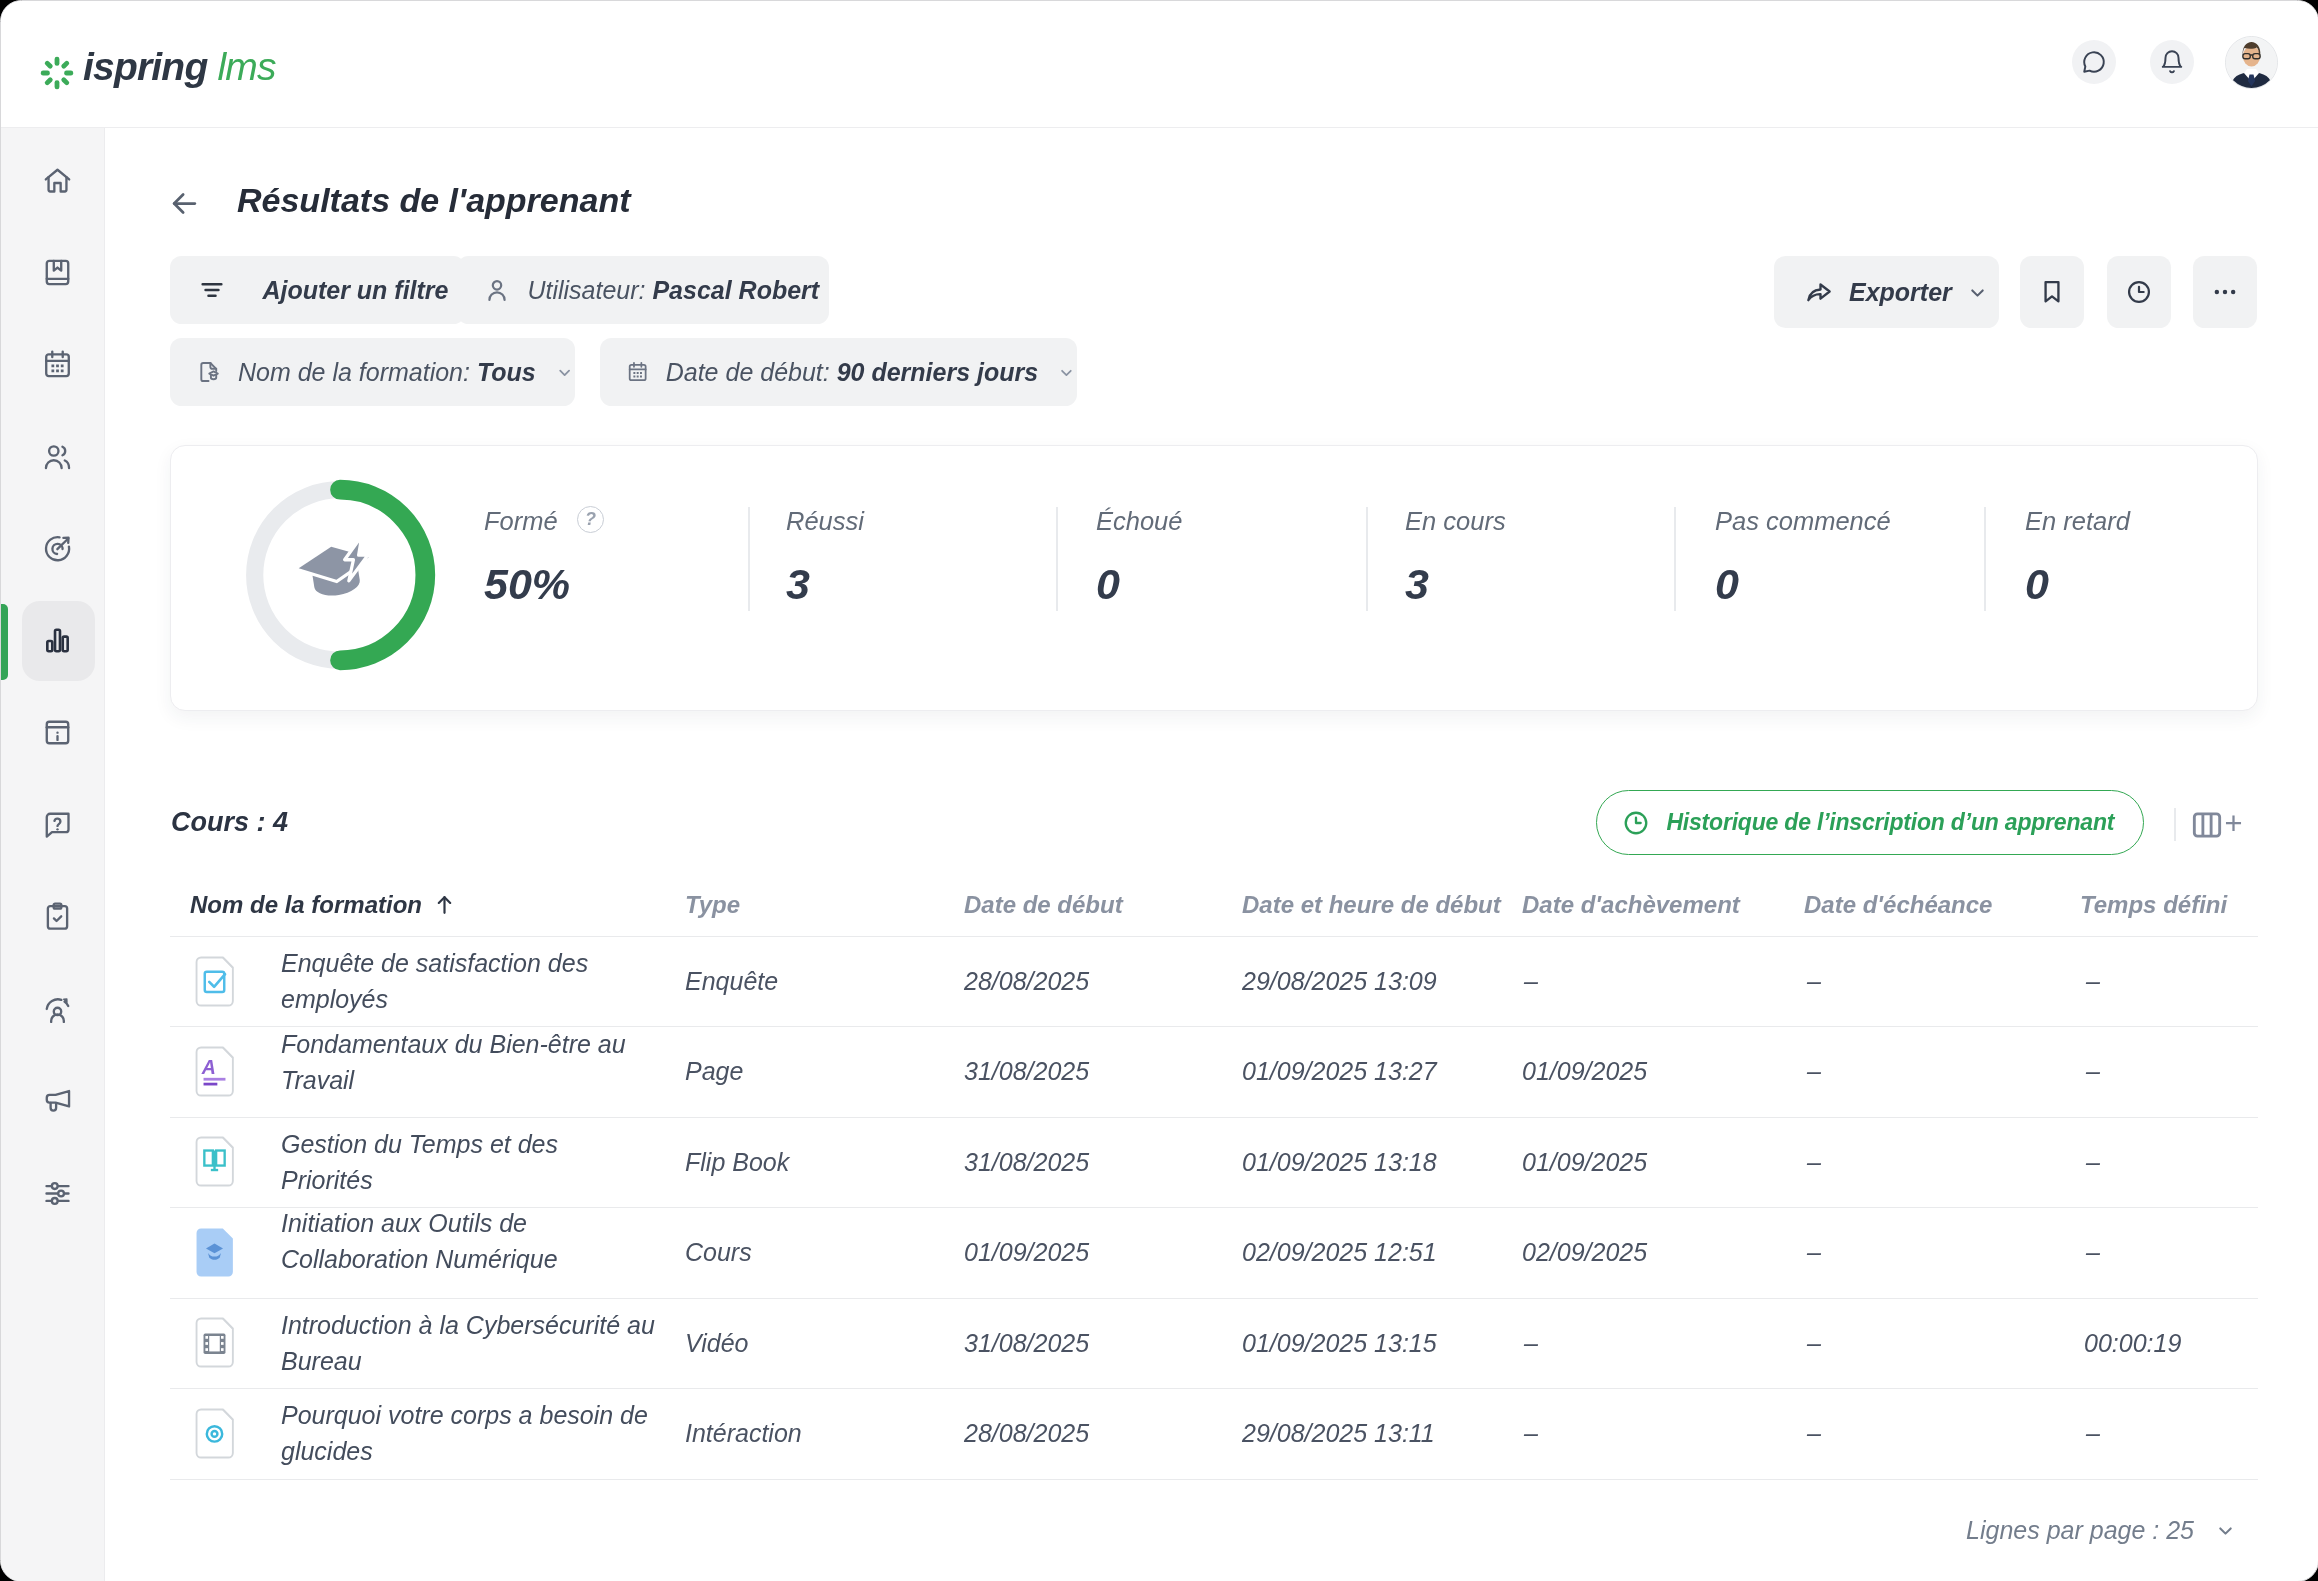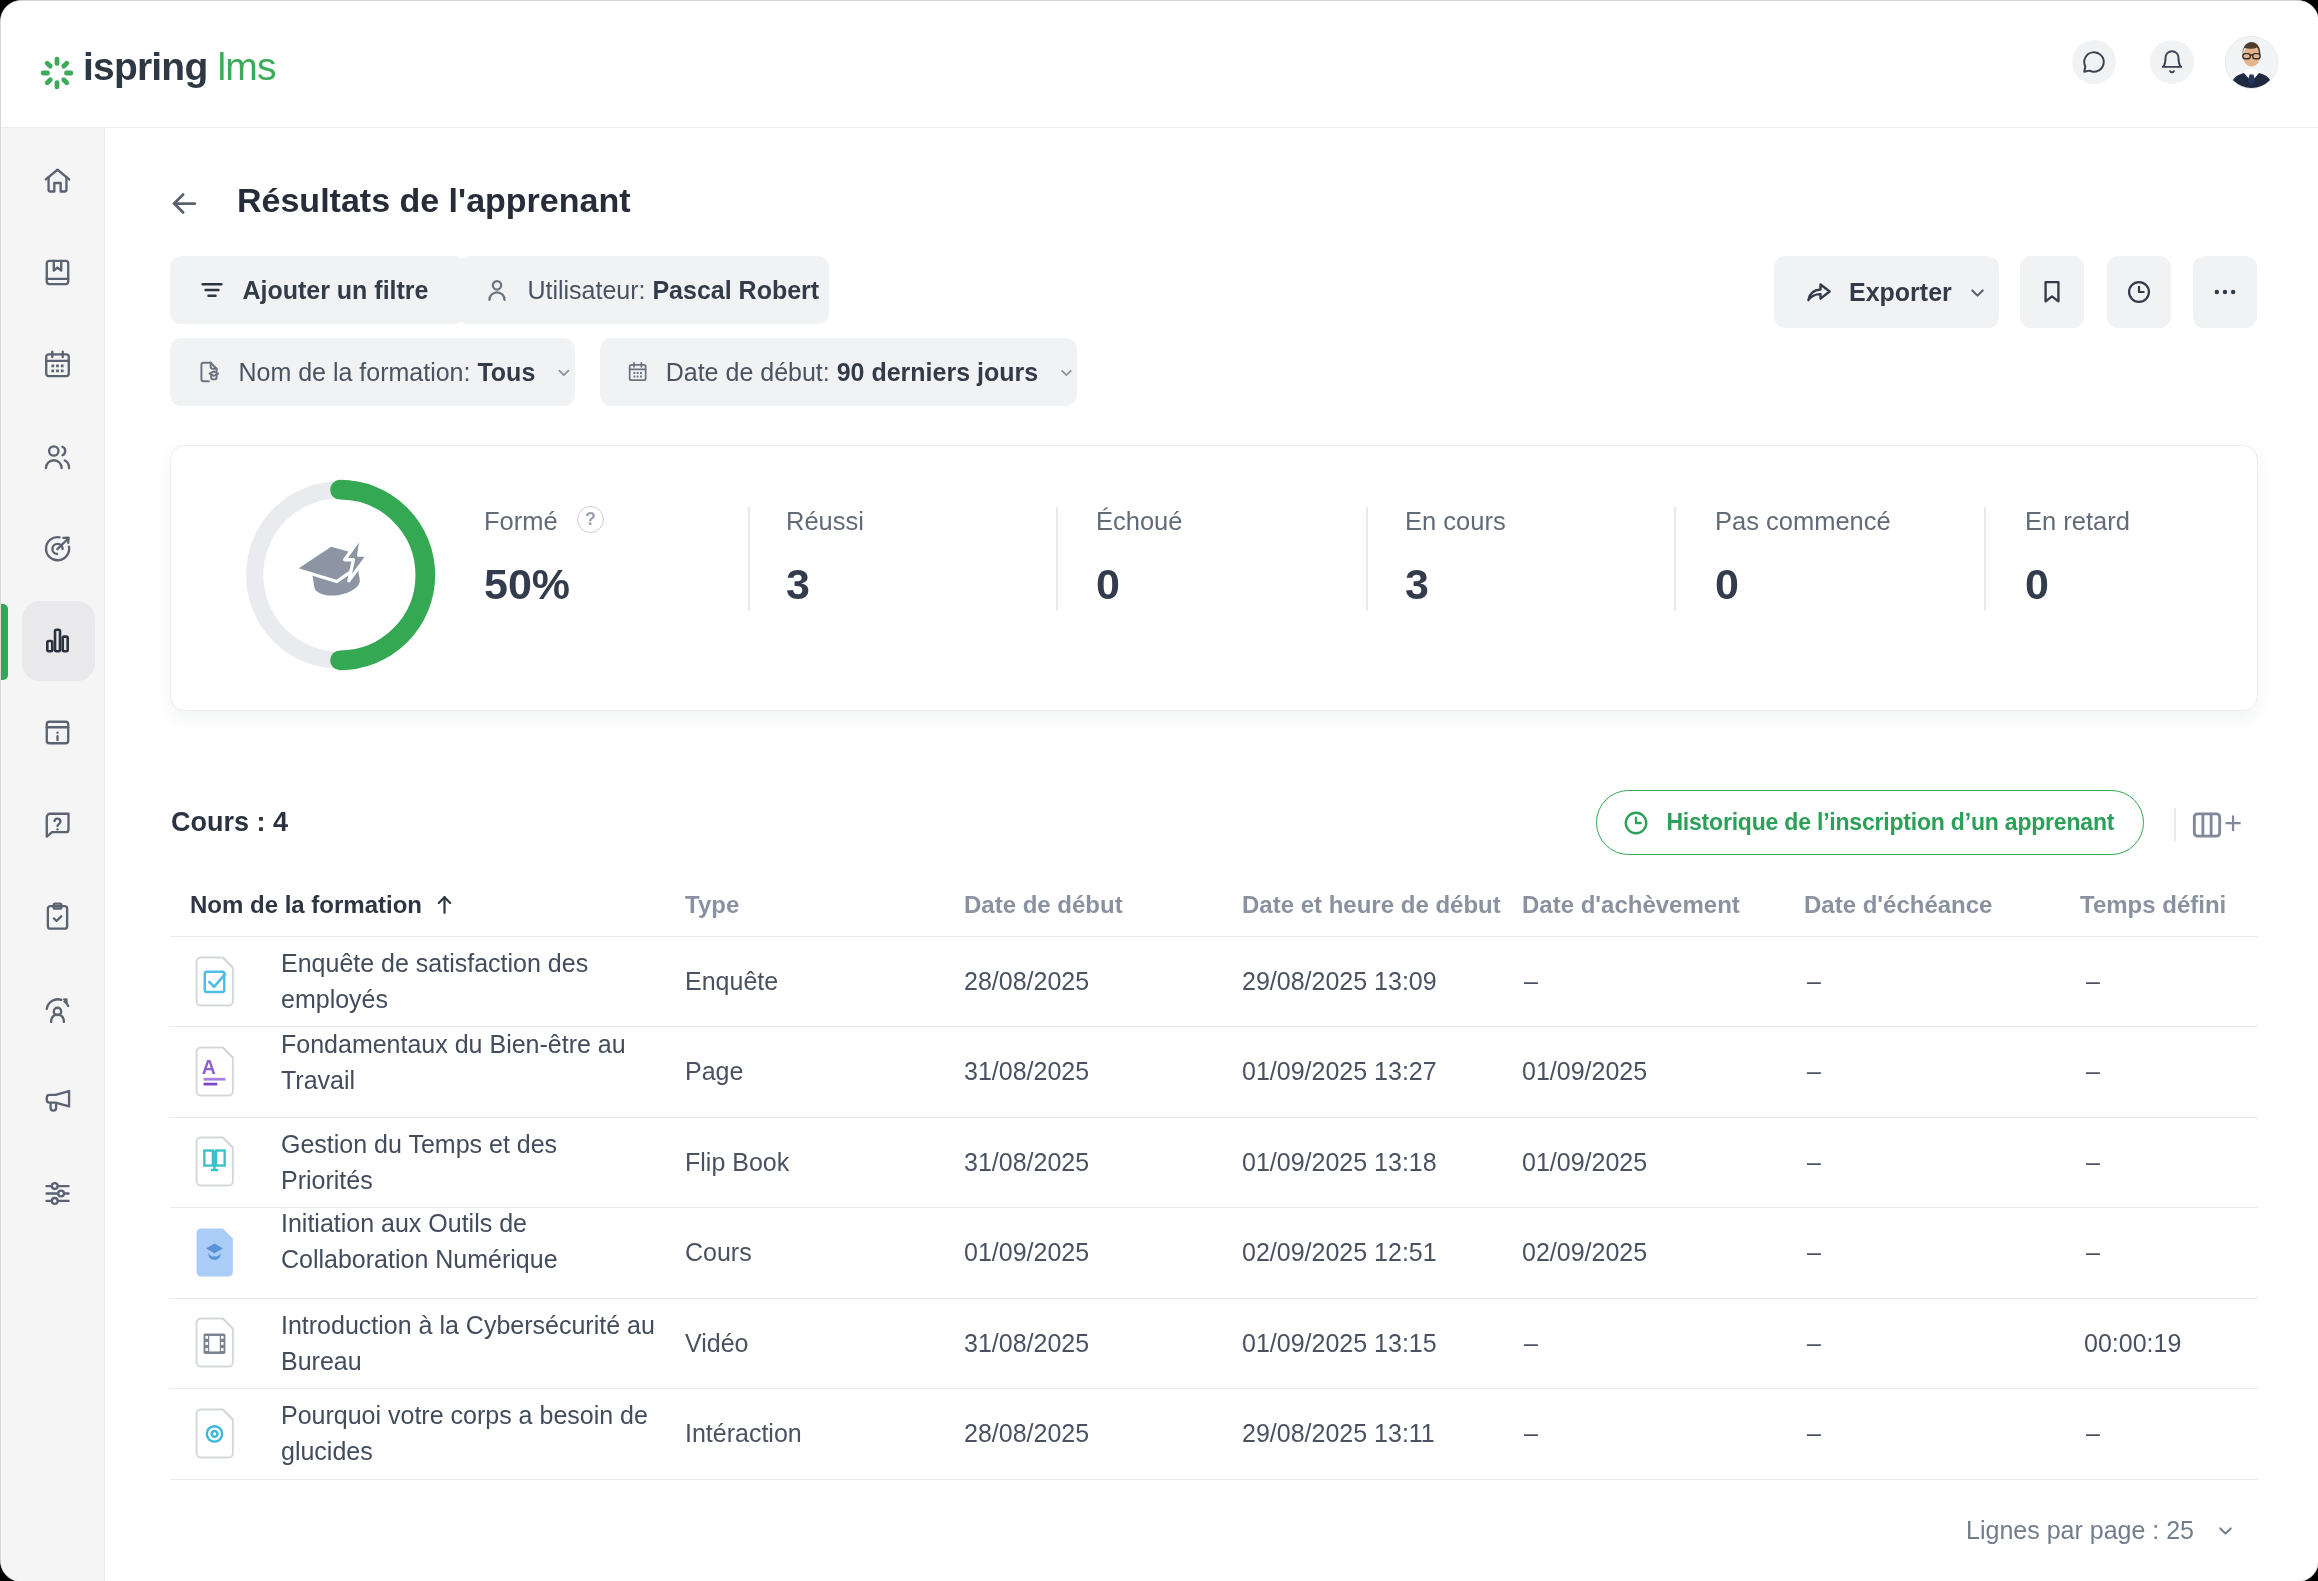--- a/index.html
+++ b/index.html
@@ -1,19 +1,19 @@
 <!DOCTYPE html>
 <html style="font-size:13px"><head>
 <meta charset="utf-8">
 <style>
   html,body{margin:0;padding:0;width:2319px;height:1582px;background:#000;}
   *{box-sizing:border-box;}
   .window{position:absolute;left:0;top:0;width:2319px;height:1582px;background:#fff;
     border-radius:21.4px;border:1.6px solid #d8d8da;overflow:hidden;
-    font-family:"Liberation Sans",sans-serif;}
+    font-family:"Liberation Sans",sans-serif;font-style:italic;}
   .abs{position:absolute;}
   .hdr{position:absolute;left:0;top:0;width:100%;height:127px;background:#fff;border-bottom:1.6px solid #ededef;}
   .side{position:absolute;left:0;top:127px;width:104px;bottom:0;background:#f5f5f6;border-right:0.8px solid #ececee;}
   .sicon{position:absolute;left:40px;width:33px;height:33px;color:#5b6372;}
   .pill{position:absolute;height:68px;background:#f1f2f3;border-radius:11.5px;display:flex;align-items:center;
     font-size:25px;color:#4a5362;white-space:nowrap;}
   .pill b{color:#333b4a;font-weight:700;}
   .sqbtn{position:absolute;top:255px;width:64px;height:72px;background:#f1f2f3;border-radius:11.5px;
     display:flex;align-items:center;justify-content:center;color:#333b4a;}
   .statlab{position:absolute;font-size:25.5px;color:#626b78;}
@@ -134,21 +134,21 @@
       <circle cx="10" cy="6.6" r="2.1" fill="#f5f5f6"></circle>
       <circle cx="14.6" cy="12" r="2.1" fill="#f5f5f6"></circle>
       <circle cx="10" cy="17.4" r="2.1" fill="#f5f5f6"></circle>
     </svg>
   <svg class="abs" style="left:167px;top:186px" width="33" height="33" viewBox="0 0 24 24" fill="none" stroke="#58616f" stroke-width="2" stroke-linecap="round" stroke-linejoin="round">
       <path d="M19.5 12H4.5"></path>
       <path d="M11 5.5 4.5 12l6.5 6.5"></path>
     </svg>
   <div class="abs" style="left:236px;top:180px;font-size:34px;font-weight:700;color:#262c38;">Résultats de l'apprenant</div>
 
-  <div class="pill" style="left:169px;top:255px;width:295px;">
+  <div class="pill" style="left:169px;top:255px;width:295px;gap:20px;">
     <svg style="margin-left:28px" width="28" height="28" viewBox="0 0 24 24" fill="none" stroke="#2e3540" stroke-width="2.2" stroke-linecap="round">
         <path d="M4 7h16M6.5 12h11M9 17h6"></path>
       </svg>
     <b style="margin-left:16.4px">Ajouter un filtre</b>
   </div>
   <div class="pill" style="left:456px;top:255px;width:372px;">
     <svg style="margin-left:26px" width="28" height="28" viewBox="0 0 24 24" fill="none" stroke="#6b7382" stroke-width="1.9" stroke-linecap="round" stroke-linejoin="round">
         <circle cx="12" cy="8" r="3.6"></circle>
         <path d="M5.5 20.5c0-3.6 2.9-6.5 6.5-6.5s6.5 2.9 6.5 6.5"></path>
       </svg>

